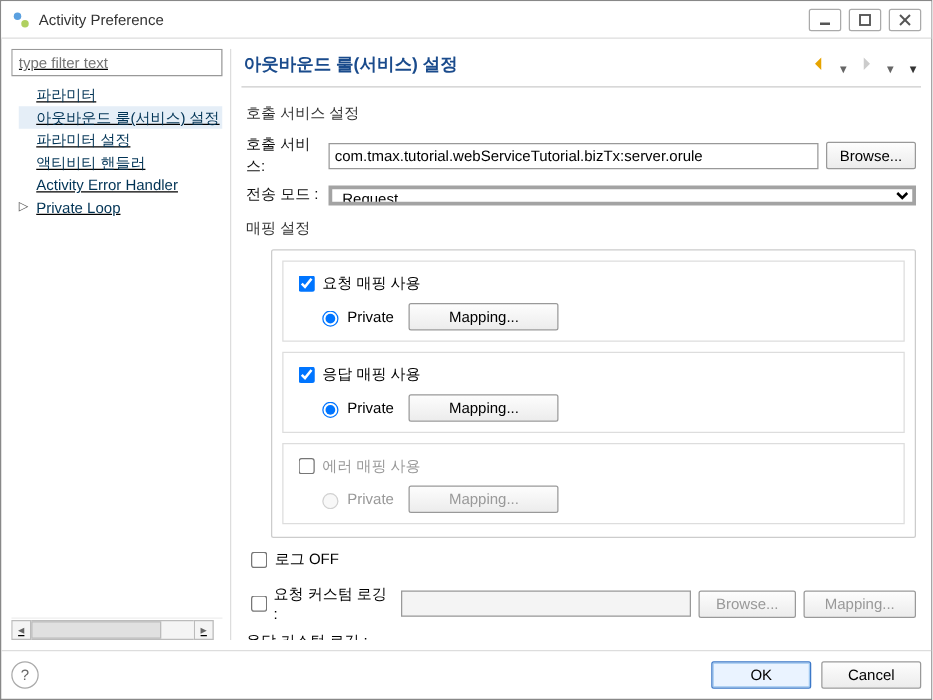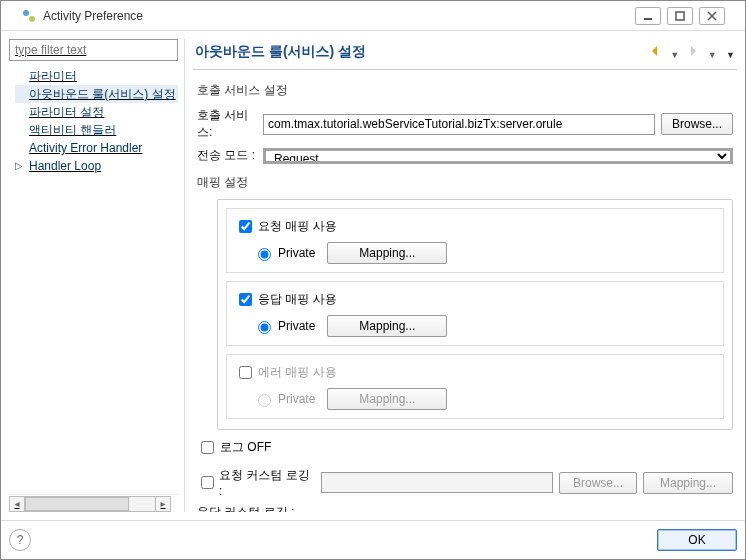--- a/index.html
+++ b/index.html
@@ -1,18 +1,18 @@
 <!DOCTYPE html>
 <html><head>
 <meta charset="utf-8">
 <style>
 * { box-sizing: border-box; font-family: "Malgun Gothic", "Segoe UI", Tahoma, sans-serif; font-size: 12px; }
 body { margin: 0; background: #fff; }
 .window { width: 746px; height: 560px; border: 1px solid #888; background: #fff; display: flex; flex-direction: column; }
-.titlebar { height: 30px; display: flex; align-items: center; padding: 0 20px; background: #fff; border-bottom: 1px solid #ddd; }
+.titlebar { height: 30px; display: flex; align-items: center; padding: 0 8px; background: #fff; border-bottom: 1px solid #ddd; }
 .titlebar .app-icon { width: 16px; height: 16px; margin-right: 6px; display: inline-flex; align-items: center; justify-content: center; }
 .titlebar .title { flex: 1; font-size: 12px; color: #333; }
 .winbtn { width: 26px; height: 18px; border: 1px solid #aaa; border-radius: 2px; margin-left: 6px; display: inline-flex; align-items: center; justify-content: center; background: #fff; color: #555; cursor: pointer; }
 .body { flex: 1; display: flex; flex-direction: column; padding: 8px; overflow: hidden; }
 .split { flex: 1; display: flex; gap: 8px; overflow: hidden; }
 .leftpane { width: 176px; display: flex; flex-direction: column; border-right: 1px solid #ddd; padding-right: 6px; text-decoration: underline; }
 .filter-input { height: 22px; border: 1px solid #999; padding: 0 5px; color: #888; margin-bottom: 6px; width: 100%; }
 .tree { flex: 1; overflow: hidden; white-space: nowrap; padding-left: 6px; }
 .tree div { height: 18px; line-height: 18px; color: #035; cursor: pointer; padding-left: 14px; position: relative; }
 .tree .selected { background: #e5eef7; }
@@ -87,21 +87,21 @@
   <div class="body">
     <div class="split">
       <div class="leftpane">
         <input class="filter-input" placeholder="type filter text" style="">
         <div class="tree">
           <div>파라미터</div>
           <div class="selected">아웃바운드 룰(서비스) 설정</div>
           <div>파라미터 설정</div>
           <div>액티비티 핸들러</div>
           <div>Activity Error Handler</div>
-          <div class="has-children">Handler Loop</div>
+          <div class="has-children">Private Loop</div>
         </div>
         <div class="scroll-strip">
           <span class="arrowbtn">◂</span>
           <span class="track">
               <span class="thumb"></span>
             </span>
           <span class="arrowbtn">▸</span>
         </div>
       </div>
 
@@ -210,14 +210,15 @@
 
         </div>
       </div>
     </div>
   </div>
 
   <div class="footer">
     <span class="help">?</span>
     <span class="spacer"></span>
     <button class="btn primary">OK</button>
+    <button class="btn" style="margin-left:8px;">Cancel</button>
   </div>
 </div>
 
 </body></html>

